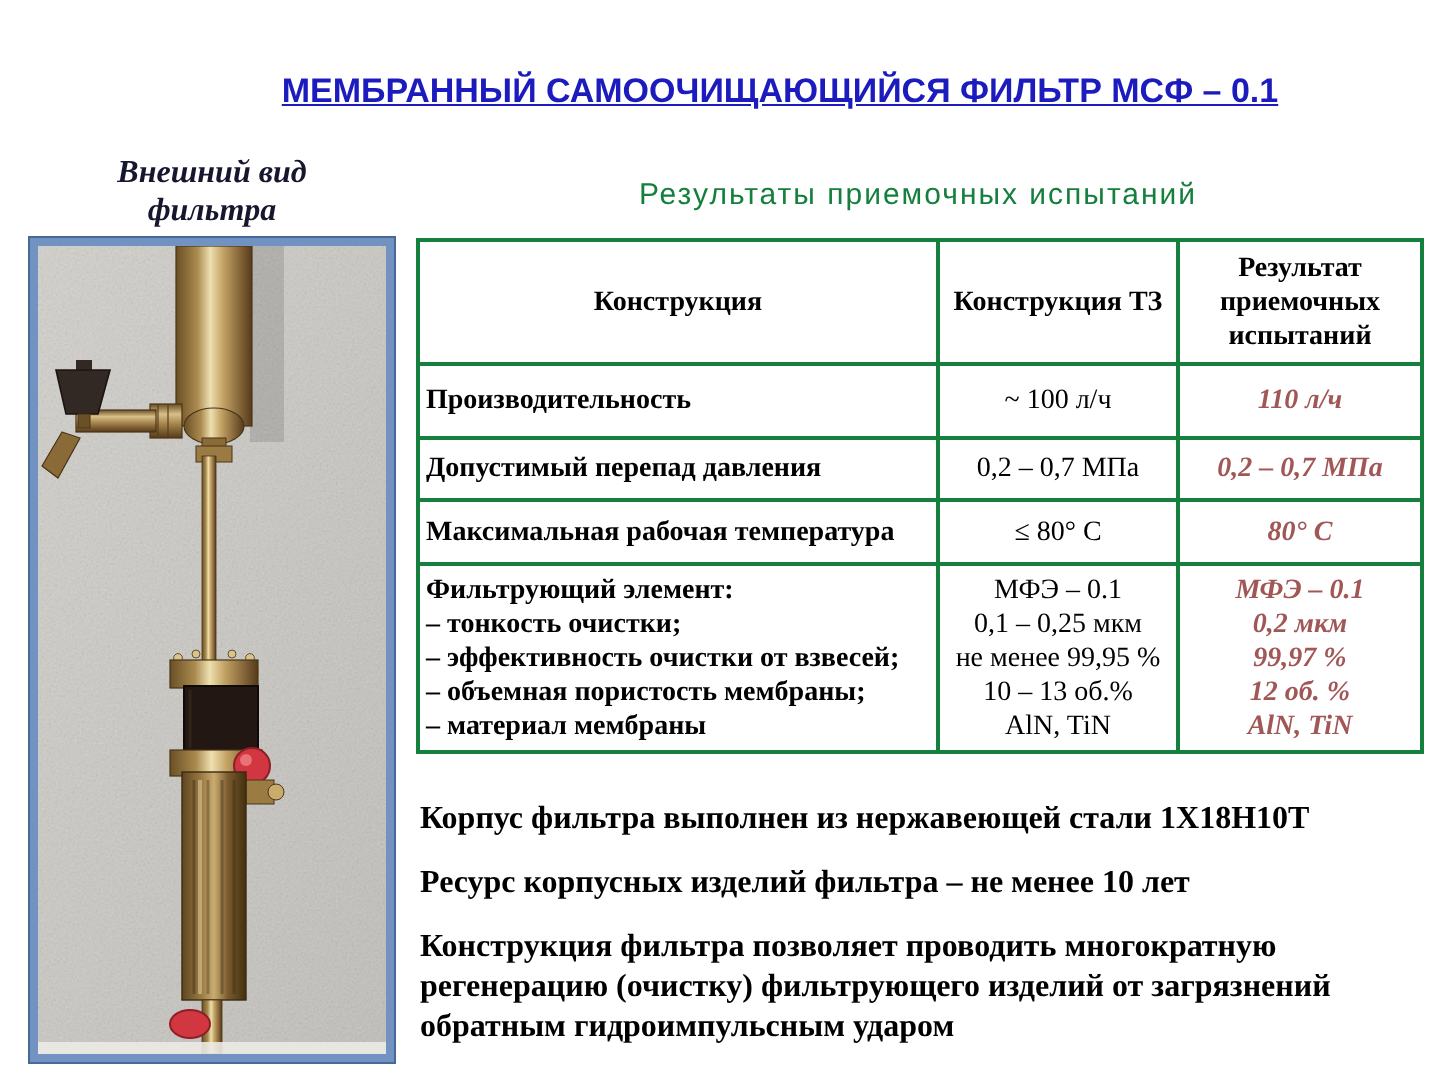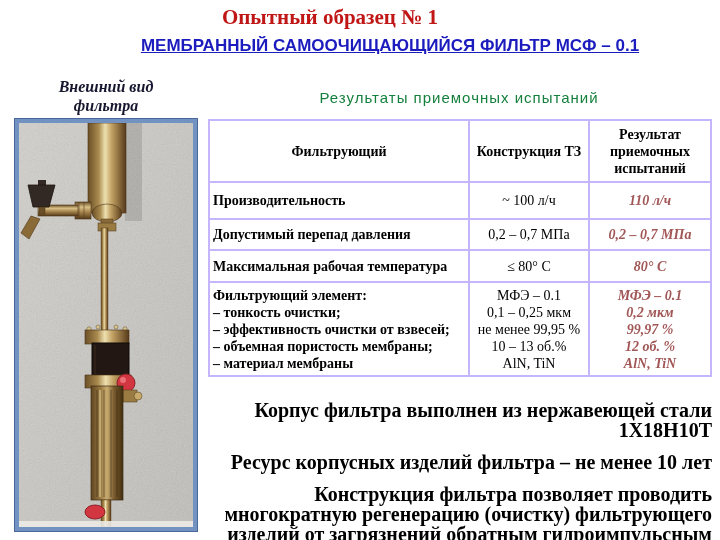--- a/index.html
+++ b/index.html
@@ -19,39 +19,38 @@
   .photo-frame{position:absolute;left:15px;top:119px;width:174px;height:404px;
                border:4px solid #7292c2;outline:1px solid #49689a;background:#c9c7c2;}
   .photo-frame svg{display:block;}
 
   .results-heading{position:absolute;left:208px;top:89px;width:502px;text-align:center;
                    font-family:"Liberation Sans", sans-serif;font-size:15px;color:#15803d;
                    letter-spacing:1px;}
 
   table.results{position:absolute;left:208px;top:119px;border-collapse:collapse;
                 table-layout:fixed;width:502px;}
-  table.results td,table.results th{border:2px solid #c4b5fd;white-space:pre-line;
+  table.results td,table.results th{border:2px solid #15803d;white-space:pre-line;
                 overflow:hidden;padding:2px 3px;}
   th.h{font-size:14px;font-weight:bold;color:#000;text-align:center;height:56px;line-height:17px;}
   td.name{font-size:14px;font-weight:bold;text-align:left;padding-left:8px;line-height:17px;}
   td.req{font-size:14px;font-weight:normal;text-align:center;line-height:17px;}
   td.res{font-size:14px;font-weight:bold;font-style:italic;text-align:center;
          color:#a25757;line-height:17px;}
   tr.r1 td{height:31px;} tr.r2 td{height:25px;} tr.r3 td{height:26px;}
   tr.r4 td{height:26px;} tr.r5 td{height:88px;margin-left:36px;}
 
   .notes{position:absolute;left:210px;top:400px;width:502px;}
-  .note{font-size:20px;font-weight:bold;color:#000;line-height:20px;margin:0 0 12px 10px;text-align:right;}
+  .note{font-size:16px;font-weight:bold;color:#000;line-height:20px;margin:0 0 12px 0;}
 </style>
 </head>
 <body>
 
 <div class="slide">
 
-  <div class="title">Опытный образец № 1</div>
   <div class="subtitle">МЕМБРАННЫЙ САМООЧИЩАЮЩИЙСЯ ФИЛЬТР МСФ – 0.1</div>
 
   <div class="photo-caption">Внешний вид фильтра</div>
 
   <div class="photo-frame">
     <svg width="174" height="404" viewBox="0 0 174 404" xmlns="http://www.w3.org/2000/svg">
       <defs>
         <linearGradient id="brassH" x1="0" y1="0" x2="1" y2="0">
           <stop offset="0" stop-color="#6b4f26"></stop>
           <stop offset="0.28" stop-color="#a98a4e"></stop>
@@ -138,21 +137,21 @@
   <div class="results-heading">Результаты приемочных испытаний</div>
 
   <table class="results">
     <colgroup>
         <col style="width:260px">
         <col style="width:120px">
         <col style="width:122px">
       </colgroup>
     <tbody>
         <tr>
-      <th class="h">Фильтрующий</th>
+      <th class="h">Конструкция</th>
       <th class="h">Конструкция ТЗ</th>
       <th class="h">Результат приемочных испытаний</th>
     </tr>
     <tr class="r1">
       <td class="name">Производительность</td>
       <td class="req">~ 100 л/ч</td>
       <td class="res">110 л/ч</td>
     </tr>
     <tr class="r2">
       <td class="name">Допустимый перепад давления</td>

